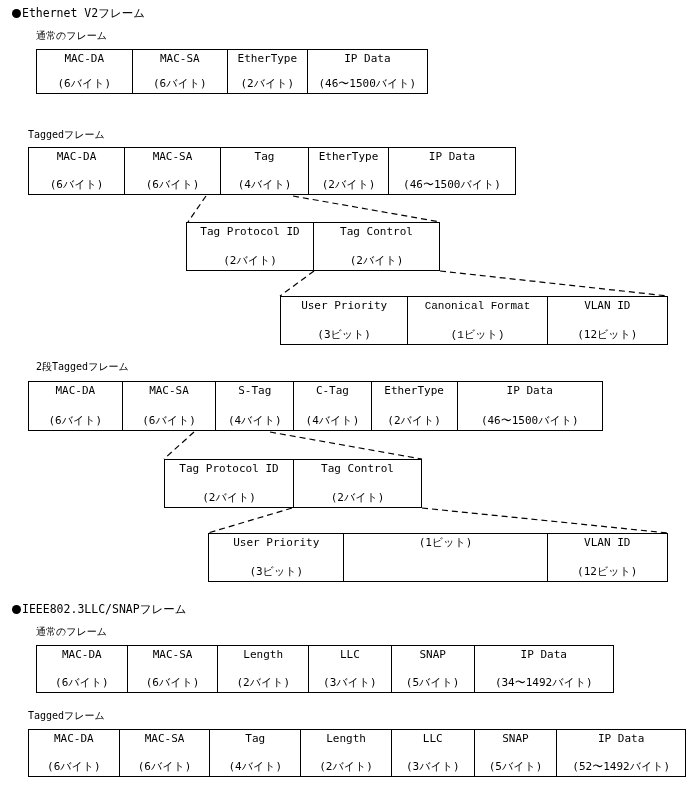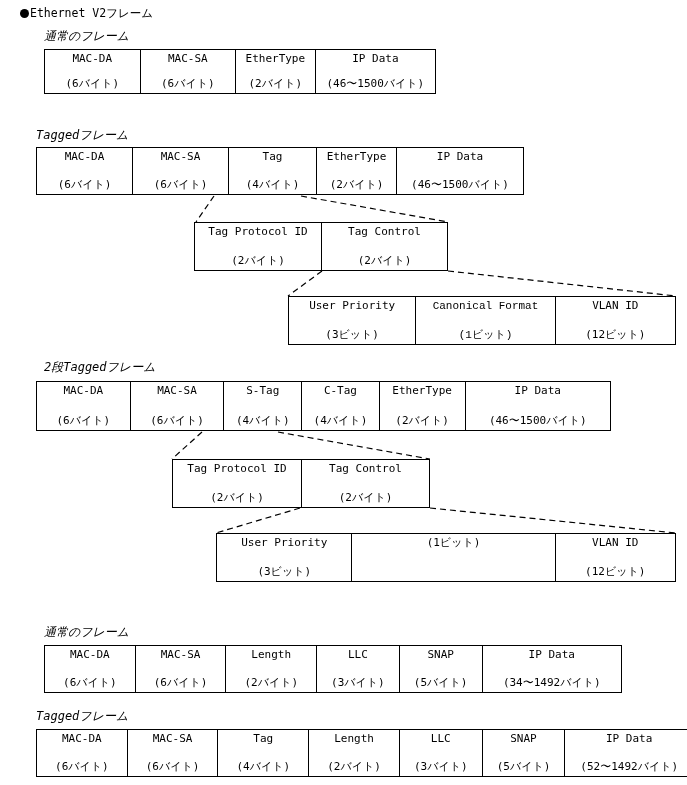--- a/index.html
+++ b/index.html
@@ -10,21 +10,21 @@
   body {
     width: 687px;
     height: 785px;
     position: relative;
     font-family: "DejaVu Sans Mono", "Liberation Mono", monospace;
     color: #000000;
     overflow: hidden;
   }
   .canvas {
     position: absolute;
-    left: 16px;
+    left: 8px;
     top: 0;
     width: 570px;
     height: 785px;
   }
   svg.lines {
     position: absolute;
     left: 0;
     top: 0;
     width: 687px;
     height: 785px;
@@ -43,24 +43,23 @@
     display: inline-block;
     width: 9px;
     height: 9px;
     border-radius: 50%;
     background: #000;
     vertical-align: -1px;
     margin-right: 1px;
   }
   .sub-heading {
     position: absolute;
-    font-size: 12px;
+    font-size: 10px;
     line-height: 14px;
     white-space: nowrap;
-    font-style: italic;
   }
 
   
   .frame {
     position: absolute;
     display: flex;
     border: 1.3px solid #000;
     box-sizing: border-box;
     background: #fff;
   }
@@ -225,20 +224,23 @@
     </div>
     <div class="cell" style="width:204px;">
       <span class="l2">(1ビット)</span>
     </div>
     <div class="cell" style="width:120px;">
       <span class="l1">VLAN ID</span>
       <span class="l2">(12ビット)</span>
     </div>
   </div>
 
+  <div class="section-heading" style="left:4px; top:602px;">
+    <span class="bullet-dot"></span><span>IEEE802.3LLC/SNAPフレーム</span>
+  </div>
 
   <div class="sub-heading" style="left:28px; top:625px;">通常のフレーム</div>
 
   <div class="frame" style="left:28px; top:645px; width:578px; height:48px;">
     <div class="cell" style="width:91px;">
       <span class="l1">MAC-DA</span>
       <span class="l2">(6バイト)</span>
     </div>
     <div class="cell" style="width:91px;">
       <span class="l1">MAC-SA</span>

